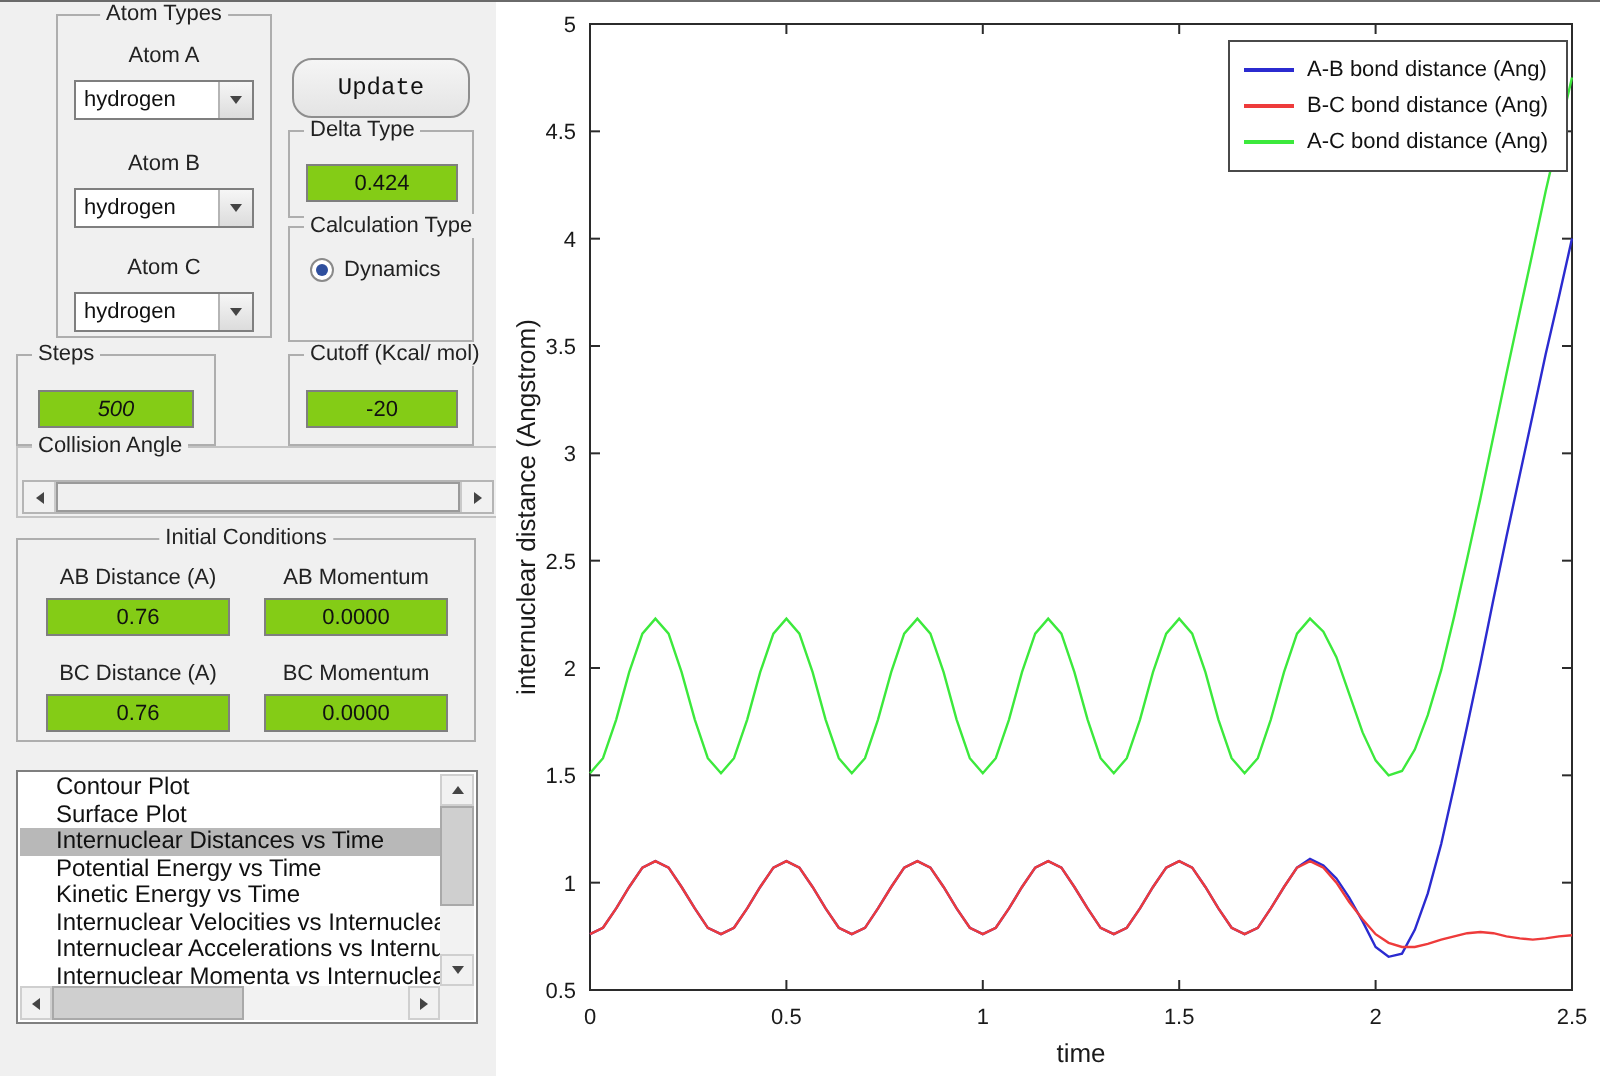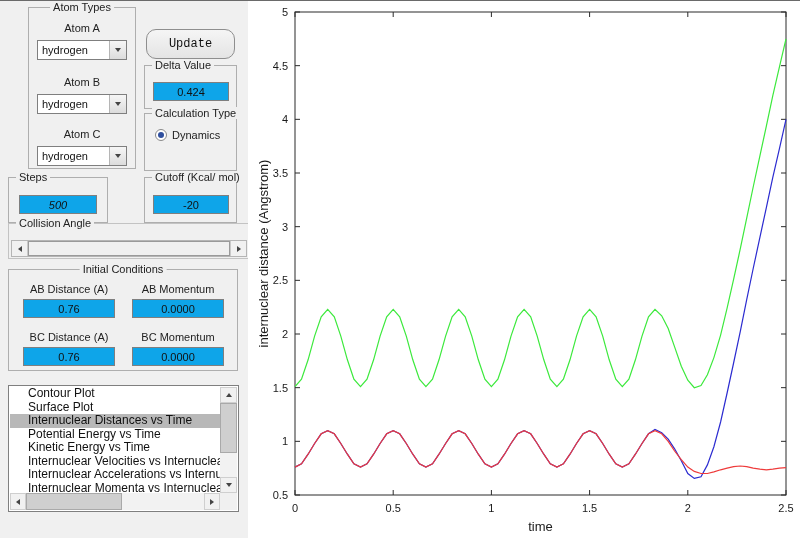--- a/index.html
+++ b/index.html
@@ -42,21 +42,21 @@
   .tri-left { width:0; height:0; border-top:3px solid transparent; border-bottom:3px solid transparent; border-right:4px solid #444; }
   .tri-right{ width:0; height:0; border-top:3px solid transparent; border-bottom:3px solid transparent; border-left:4px solid #444; }
 
   .update-btn {
     position: absolute; left: 146px; top: 16px; width: 89px; height: 30px;
     background: linear-gradient(#f5f5f5, #e4e4e4);
     border: 1px solid #8e8e8e; border-radius: 10px;
     font-size: 12px; color: #111; font-family: Liberation Mono, monospace; margin-top: 12px;
   }
   .field {
-    position: absolute; background: #0ea5e9; border: 1px solid #7f7f7f;
+    position: absolute; background: #84cc16; border: 1px solid #7f7f7f;
     font-size: 11px; text-align: center; color: #111;
     font-family: "Liberation Sans", sans-serif; height: 19px;
   }
   .radio-row { position: absolute; left: 10px; display: flex; align-items: center; height: 14px; }
   .radio {
     width: 12px; height: 12px; border-radius: 50%; background: #fff;
     border: 1px solid #8a8a8a; margin-right: 5px; position: relative; flex: none;
   }
   .radio-dot {
     display: none; position: absolute; left: 2px; top: 2px; width: 6px; height: 6px;
@@ -155,21 +155,21 @@
         <span class="combo-text">hydrogen</span>
         <span class="combo-btn">
             <span class="tri-down"></span>
           </span>
       </div>
     </div>
 
     <button class="update-btn">Update</button>
 
     <div class="group" style="left:144px; top:64px; width:93px; height:44px;">
-      <span class="group-title">Delta Value</span>
+      <span class="group-title">Delta Type</span>
       <input class="field" style="left: 8px; top: 16px; width: 76px;" value="0.424">
     </div>
 
     <div class="group" style="left:144px; top:112px; width:93px; height:58px;padding-left:16px;">
       <span class="group-title">Calculation Type</span>
       <div class="radio-row" style="top:14px;">
         <span class="radio">
             <span class="radio-dot on"></span>
           </span>
         <span class="radio-label">Dynamics</span>
@@ -300,14 +300,28 @@
         <text x="40" y="68.66666666666669" text-anchor="end" class="tick">4.5</text>
         <line x1="47" y1="11" x2="52" y2="11" stroke="#2b2b2b"></line>
         <line x1="538" y1="11" x2="533" y2="11" stroke="#2b2b2b"></line>
         <text x="40" y="15" text-anchor="end" class="tick">5</text>
         <polyline points="47.0,466.1 53.5,462.9 60.1,453.2 66.6,442.5 73.2,432.8 79.7,429.6 86.3,432.8 92.8,442.5 99.4,453.2 105.9,462.9 112.5,466.1 119.0,462.9 125.6,453.2 132.1,442.5 138.7,432.8 145.2,429.6 151.7,432.8 158.3,442.5 164.8,453.2 171.4,462.9 177.9,466.1 184.5,462.9 191.0,453.2 197.6,442.5 204.1,432.8 210.7,429.6 217.2,432.8 223.8,442.5 230.3,453.2 236.9,462.9 243.4,466.1 249.9,462.9 256.5,453.2 263.0,442.5 269.6,432.8 276.1,429.6 282.7,432.8 289.2,442.5 295.8,453.2 302.3,462.9 308.9,466.1 315.4,462.9 322.0,453.2 328.5,442.5 335.1,432.8 341.6,429.6 348.1,432.8 354.7,442.5 361.2,453.2 367.8,462.9 374.3,466.1 380.9,462.9 387.4,453.2 394.0,442.5 400.5,432.8 407.0,428.5 413.7,431.7 420.2,438.2 426.6,447.8 433.3,459.7 439.8,472.5 446.3,477.4 453.0,475.8 459.4,463.9 465.9,445.7 472.6,421.0 479.1,392.0 485.6,362.0 492.2,330.9 498.7,298.7 505.2,267.5 511.9,236.4 518.4,206.3 524.8,176.3 531.5,147.3 538.0,118.3" fill="none" stroke="#2b2bd0" stroke-width="1.2"></polyline>
         <polyline points="47.0,466.1 53.5,462.9 60.1,453.2 66.6,442.5 73.2,432.8 79.7,429.6 86.3,432.8 92.8,442.5 99.4,453.2 105.9,462.9 112.5,466.1 119.0,462.9 125.6,453.2 132.1,442.5 138.7,432.8 145.2,429.6 151.7,432.8 158.3,442.5 164.8,453.2 171.4,462.9 177.9,466.1 184.5,462.9 191.0,453.2 197.6,442.5 204.1,432.8 210.7,429.6 217.2,432.8 223.8,442.5 230.3,453.2 236.9,462.9 243.4,466.1 249.9,462.9 256.5,453.2 263.0,442.5 269.6,432.8 276.1,429.6 282.7,432.8 289.2,442.5 295.8,453.2 302.3,462.9 308.9,466.1 315.4,462.9 322.0,453.2 328.5,442.5 335.1,432.8 341.6,429.6 348.1,432.8 354.7,442.5 361.2,453.2 367.8,462.9 374.3,466.1 380.9,462.9 387.4,453.2 394.0,442.5 400.5,432.8 407.0,429.6 413.7,432.8 420.2,440.3 426.6,450.0 433.3,458.6 439.8,466.1 446.3,470.4 453.0,472.5 459.4,472.5 465.9,470.9 472.6,468.8 479.1,467.2 485.6,465.6 492.2,465.0 498.7,465.6 505.2,467.2 511.9,468.2 518.4,468.8 524.8,468.2 531.5,467.2 538.0,466.6" fill="none" stroke="#ee3b3b" stroke-width="1.2"></polyline>
         <polyline points="47.0,385.6 53.5,378.1 60.1,358.8 66.6,335.1 73.2,315.8 79.7,308.3 86.3,315.8 92.8,335.1 99.4,358.8 105.9,378.1 112.5,385.6 119.0,378.1 125.6,358.8 132.1,335.1 138.7,315.8 145.2,308.3 151.7,315.8 158.3,335.1 164.8,358.8 171.4,378.1 177.9,385.6 184.5,378.1 191.0,358.8 197.6,335.1 204.1,315.8 210.7,308.3 217.2,315.8 223.8,335.1 230.3,358.8 236.9,378.1 243.4,385.6 249.9,378.1 256.5,358.8 263.0,335.1 269.6,315.8 276.1,308.3 282.7,315.8 289.2,335.1 295.8,358.8 302.3,378.1 308.9,385.6 315.4,378.1 322.0,358.8 328.5,335.1 335.1,315.8 341.6,308.3 348.1,315.8 354.7,335.1 361.2,358.8 367.8,378.1 374.3,385.6 380.9,378.1 387.4,358.8 394.0,335.1 400.5,315.8 407.0,308.3 413.7,314.8 420.2,327.6 426.6,345.9 433.3,365.2 439.8,379.2 446.3,386.7 453.0,384.5 459.4,373.8 465.9,356.6 472.6,334.1 479.1,307.2 485.6,278.3 492.2,248.2 498.7,217.1 505.2,186.0 511.9,154.8 518.4,124.8 524.8,94.7 531.5,65.7 538.0,37.8" fill="none" stroke="#3ce93c" stroke-width="1.2"></polyline>
       </svg>
     <div class="xlabel">time</div>
     <div class="ylabel">internuclear distance (Angstrom)</div>
+    <div class="legend">
+      <div class="legend-row">
+        <span class="legend-line" style="border-top-color: rgb(43, 43, 208);"></span>
+        <span class="legend-text">A-B bond distance (Ang)</span>
+      </div>
+      <div class="legend-row">
+        <span class="legend-line" style="border-top-color: rgb(238, 59, 59);"></span>
+        <span class="legend-text">B-C bond distance (Ang)</span>
+      </div>
+      <div class="legend-row">
+        <span class="legend-line" style="border-top-color: rgb(60, 233, 60);"></span>
+        <span class="legend-text">A-C bond distance (Ang)</span>
+      </div>
+    </div>
   </div>
 </div>
 
 </body></html>

